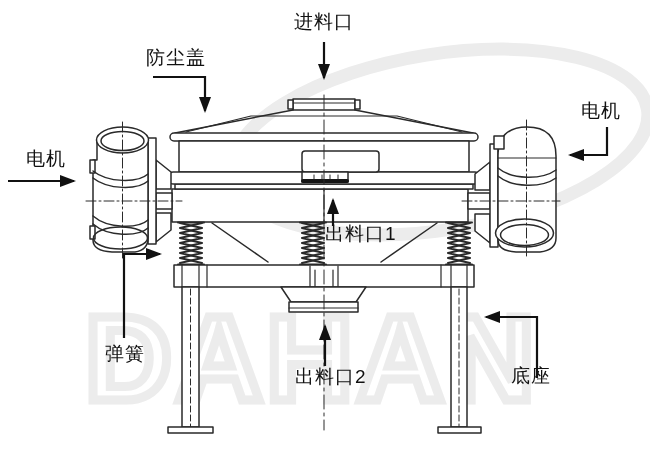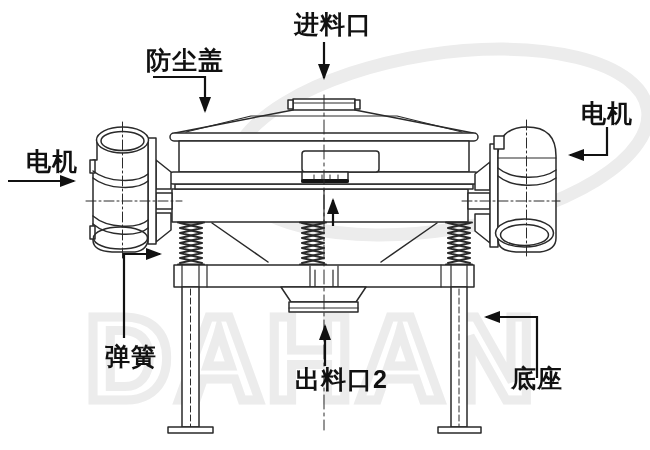--- a/index.html
+++ b/index.html
@@ -2,21 +2,21 @@
 <html><head>
 <meta charset="utf-8">
 <style>
   html,body{margin:0;padding:0;background:#fff;}
   .stage{
     position:relative;width:650px;height:450px;background:#fff;overflow:hidden;
     font-family:"Liberation Sans","DejaVu Sans",sans-serif;
   }
   .stage svg{position:absolute;left:0;top:0;}
   .lbl{
-    position:absolute;color:#111;font-size:25px;font-weight:700;
+    position:absolute;color:#111;font-size:19px;font-weight:400;
     white-space:nowrap;letter-spacing:1px;line-height:1;
   }
 </style>
 </head>
 <body>
 
 <div class="stage">
 
   <svg width="650" height="450" viewBox="0 0 650 450">
     <defs>
@@ -144,17 +144,18 @@
       <path d="M325,366 V326" marker-end="url(#ah)"></path>
       <path d="M124,338 V254 H160" marker-end="url(#ah)"></path>
       <path d="M537,378 V317 H486" marker-end="url(#ah)"></path>
     </g>
   </svg>
 
   <div class="lbl" style="left:294px;top:12px;">进料口</div>
   <div class="lbl" style="left:146px;top:48px;">防尘盖</div>
   <div class="lbl" style="left:26px;top:149px;">电机</div>
   <div class="lbl" style="left:581px;top:101px;">电机</div>
+  <div class="lbl" style="left:325px;top:224px;">出料口1</div>
   <div class="lbl" style="left:295px;top:367px;text-align:center;">出料口2</div>
   <div class="lbl" style="left:105px;top:344px;">弹簧</div>
   <div class="lbl" style="left:511px;top:366px;">底座</div>
 
 </div>
 
 </body></html>

